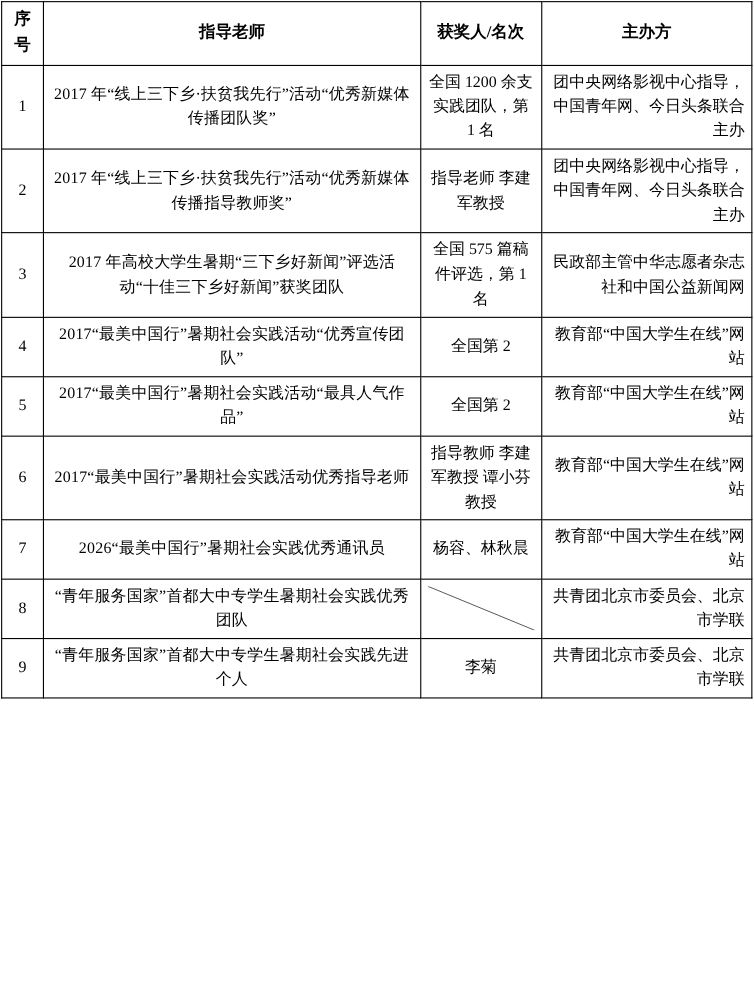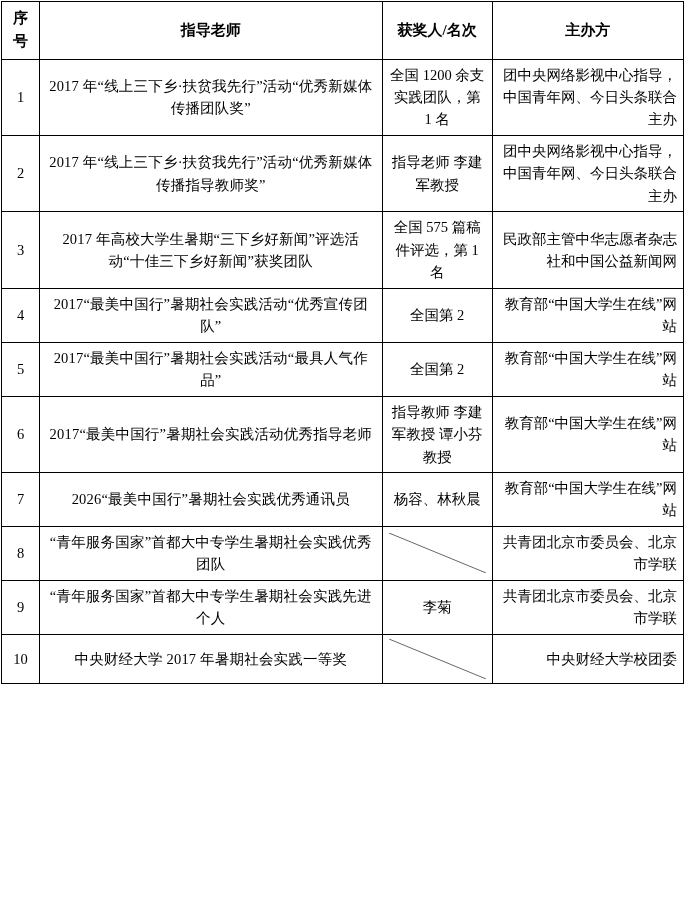--- a/index.html
+++ b/index.html
@@ -151,27 +151,15 @@
           </div>
         </td>
         <td class="org">共青团北京市委员会、北京市学联</td>
       </tr>
       <tr>
         <td class="idx">9</td>
         <td class="name">“青年服务国家”首都大中专学生暑期社会实践先进个人</td>
         <td class="person">李菊</td>
         <td class="org">共青团北京市委员会、北京市学联</td>
       </tr>
-      <tr>
-        <td class="idx">10</td>
-        <td class="name">中央财经大学 2017 年暑期社会实践一等奖</td>
-        <td class="person diag">
-          <div class="diag-wrap">
-            <svg viewBox="0 0 100 100" preserveAspectRatio="none" aria-hidden="true">
-              <line x1="0" y1="0" x2="100" y2="100" stroke="#000000" stroke-width="0.6" vector-effect="non-scaling-stroke"></line>
-            </svg>
-          </div>
-        </td>
-        <td class="org">中央财经大学校团委</td>
-      </tr>
     </tbody>
   </table>
 </div>
 
 </body></html>

